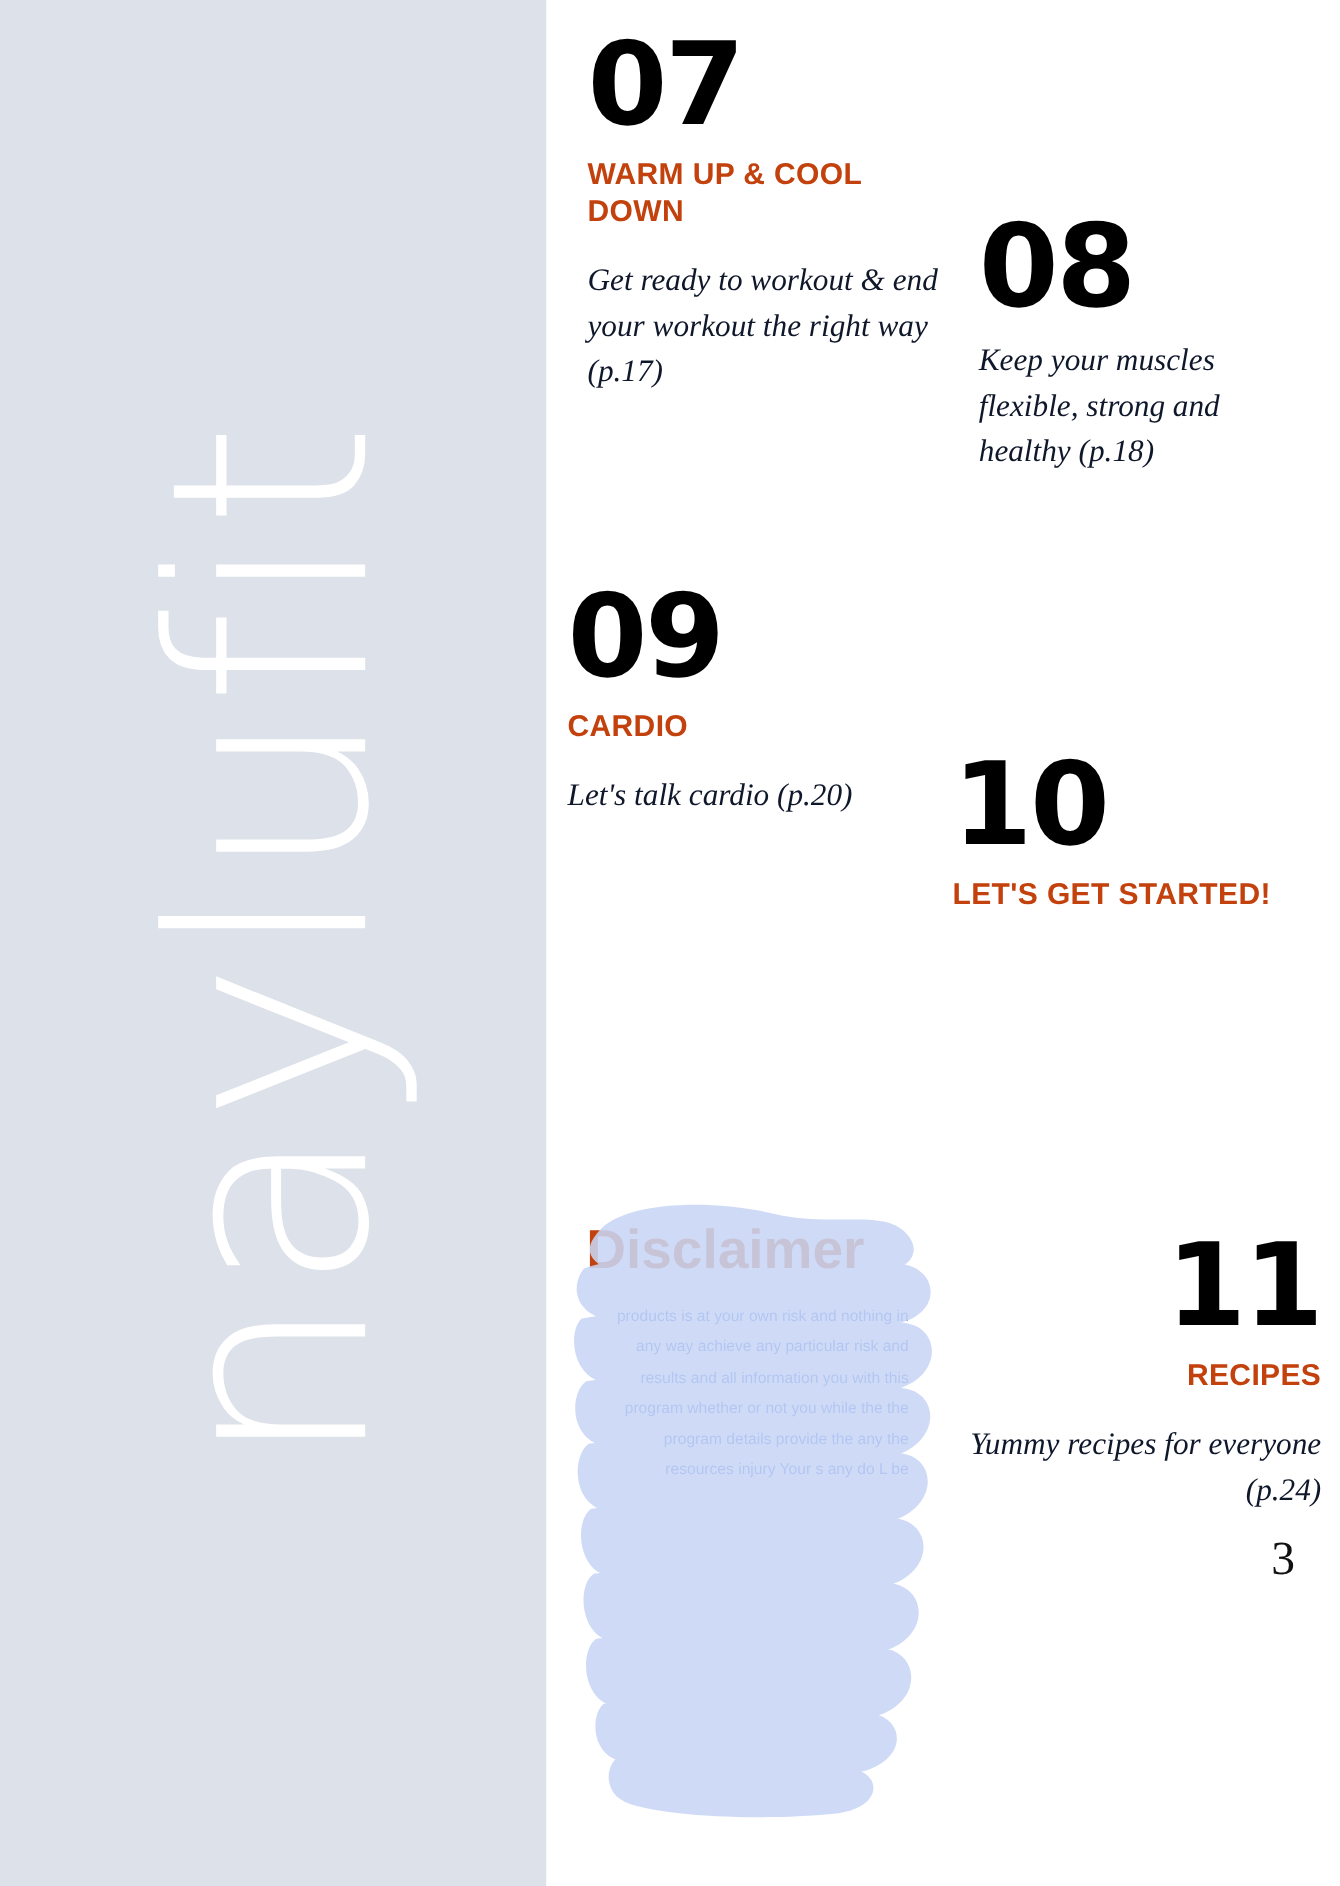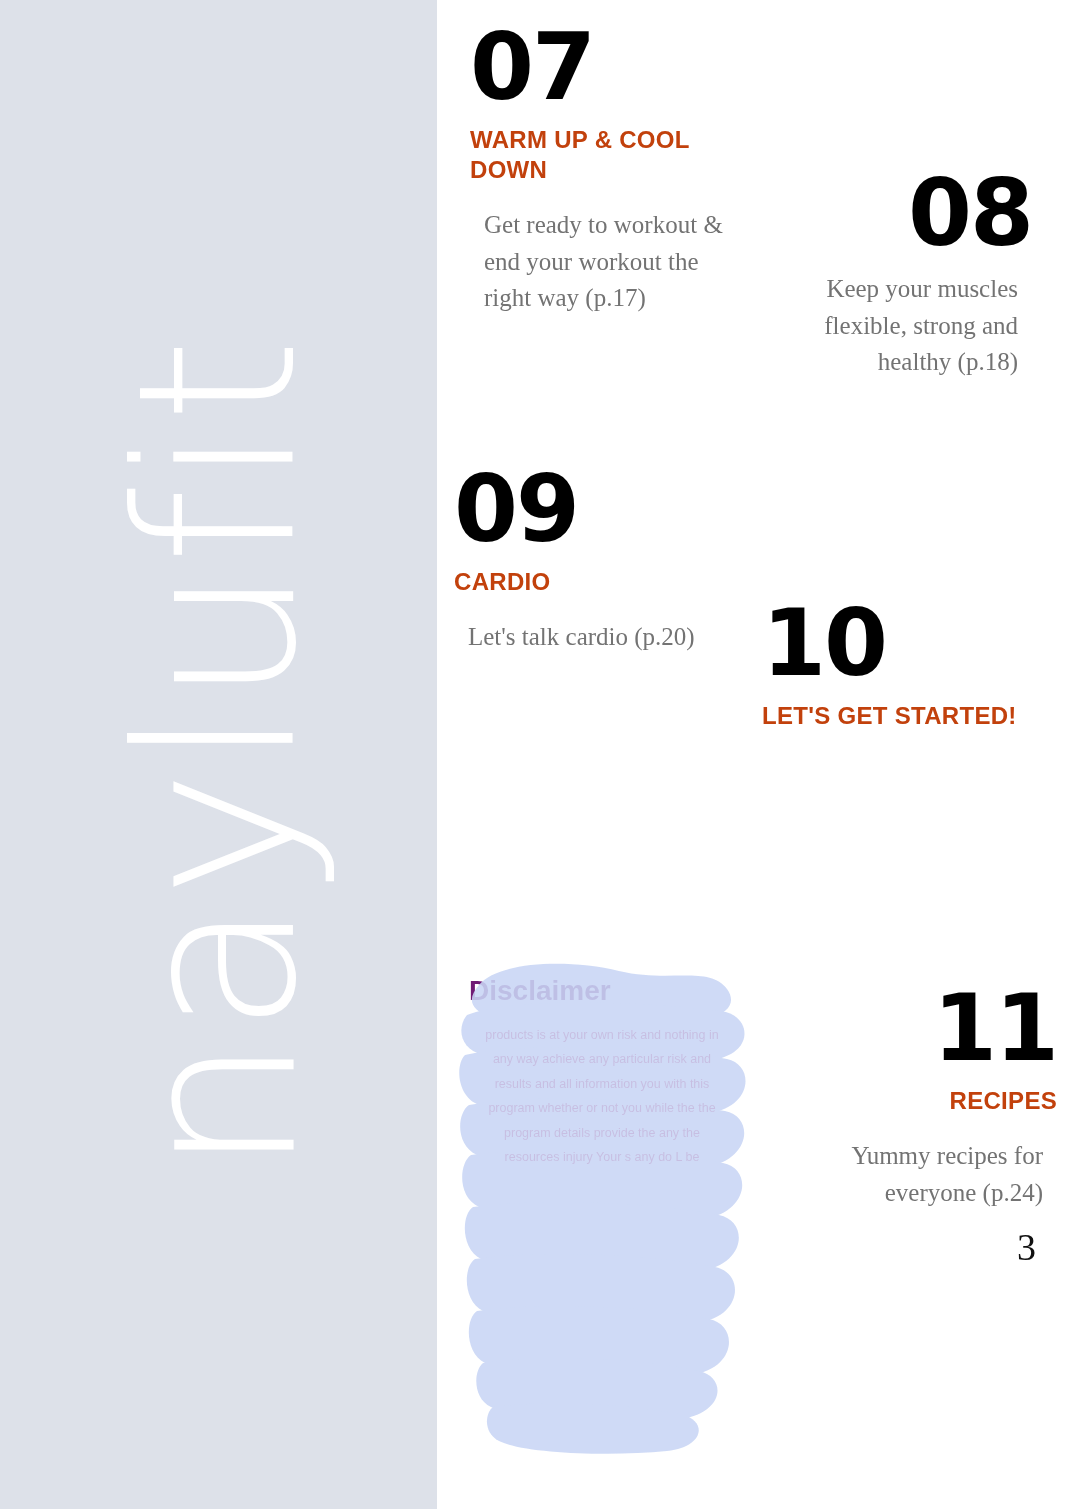--- a/index.html
+++ b/index.html
@@ -72,55 +72,56 @@
     font-family: "Liberation Sans", sans-serif;
     font-weight: 700;
     font-size: 24px;
     line-height: 1.25;
     letter-spacing: 0.3px;
     color: #c2410c;
     margin: 0 0 22px 0;
   }
   .entry .desc {
     font-family: "Liberation Serif", serif;
+    font-style: italic;
     font-size: 25px;
     line-height: 1.45;
-    color: #737373;
-    margin: 14px;
+    color: #0f172a;
+    margin: 0;
   }
 
   
   #entry-07 { left: 33px;  top: 24px;   width: 290px; }
-  #entry-08 { left: 330px; top: 170px;  width: 265px; text-align: right; }
+  #entry-08 { left: 346px; top: 170px;  width: 265px; }
   #entry-09 { left: 17px;  top: 466px;  width: 280px; }
   #entry-10 { left: 325px; top: 600px;  width: 310px; }
   #entry-11 { left: 330px; top: 985px;  width: 290px; text-align: right; }
 
   
   .disclaimer {
     position: absolute;
     left: 10px;
     top: 955px;
     width: 310px;
     height: 510px;
     overflow: hidden;
   }
   .disclaimer .dtitle {
     font-family: "Liberation Sans", sans-serif;
     font-weight: 700;
-    font-size: 28px;
-    color: #701a75;
+    font-size: 44px;
+    color: #c2410c;
     margin: 20px 0 14px 22px;
   }
   .disclaimer .dbody {
     font-family: "Liberation Sans", sans-serif;
     font-size: 12.5px;
     line-height: 1.95;
-    color: #be185d;
-    text-align: center;
+    color: #1d4ed8;
+    text-align: right;
     padding: 0 14px;
     margin: 16px;
   }
   
   .redaction {
     position: absolute;
     left: 12px;
     top: 0px;
     width: 300px;
     height: 510px;

